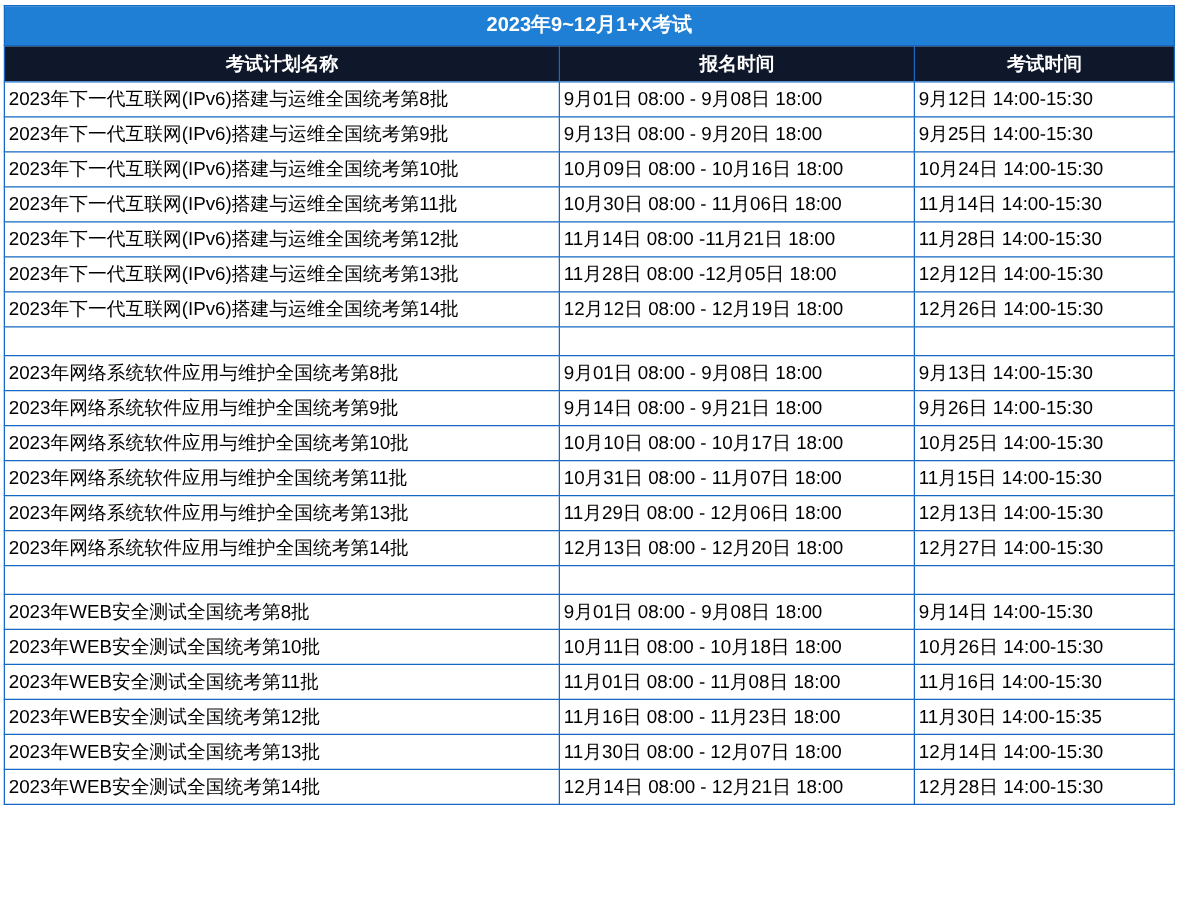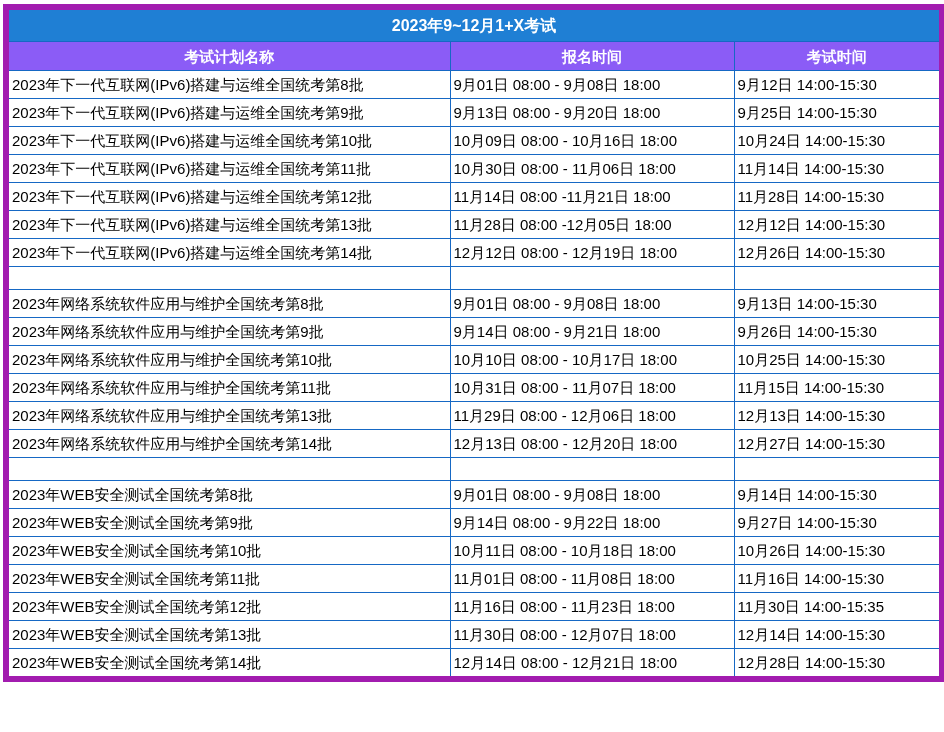--- a/index.html
+++ b/index.html
@@ -16,21 +16,21 @@
   .sheet {
     width: 944px;
     height: 732px;
     box-sizing: border-box;
     padding: 4px 3px 0 3px;
   }
   table.exam-table {
     border-collapse: collapse;
     table-layout: fixed;
     width: 802px;
-    border: 6px solid #a21caf;
+    border: 1px solid #a21caf;
   }
   table.exam-table td {
     border: 1px solid #1668c4;
     padding: 0 3px;
     font-size: 15px;
     line-height: 17px;
     height: 27px;
     color: #000000;
     vertical-align: middle;
     white-space: nowrap;
@@ -38,21 +38,21 @@
   }
   .title-cell {
     background: #1f7fd4;
     color: #ffffff !important;
     text-align: center;
     font-size: 16px !important;
     font-weight: bold;
     height: 31px !important;
   }
   .header-cell {
-    background: #8b5cf6;
+    background: #0f172a;
     color: #ffffff !important;
     text-align: center;
     font-weight: bold;
     font-size: 15px !important;
     height: 28px !important;
   }
   .col-name { width: 444px; }
   .col-signup { width: 284px; }
   .col-exam { width: 208px; }
   .spacer-row td {
@@ -165,25 +165,20 @@
         <td></td>
         <td></td>
       </tr>
 
       <tr>
         <td>2023年WEB安全测试全国统考第8批</td>
         <td>9月01日 08:00 - 9月08日 18:00</td>
         <td>9月14日 14:00-15:30</td>
       </tr>
       <tr>
-        <td>2023年WEB安全测试全国统考第9批</td>
-        <td>9月14日 08:00 - 9月22日 18:00</td>
-        <td>9月27日 14:00-15:30</td>
-      </tr>
-      <tr>
         <td>2023年WEB安全测试全国统考第10批</td>
         <td>10月11日 08:00 - 10月18日 18:00</td>
         <td>10月26日 14:00-15:30</td>
       </tr>
       <tr>
         <td>2023年WEB安全测试全国统考第11批</td>
         <td>11月01日 08:00 - 11月08日 18:00</td>
         <td>11月16日 14:00-15:30</td>
       </tr>
       <tr>

